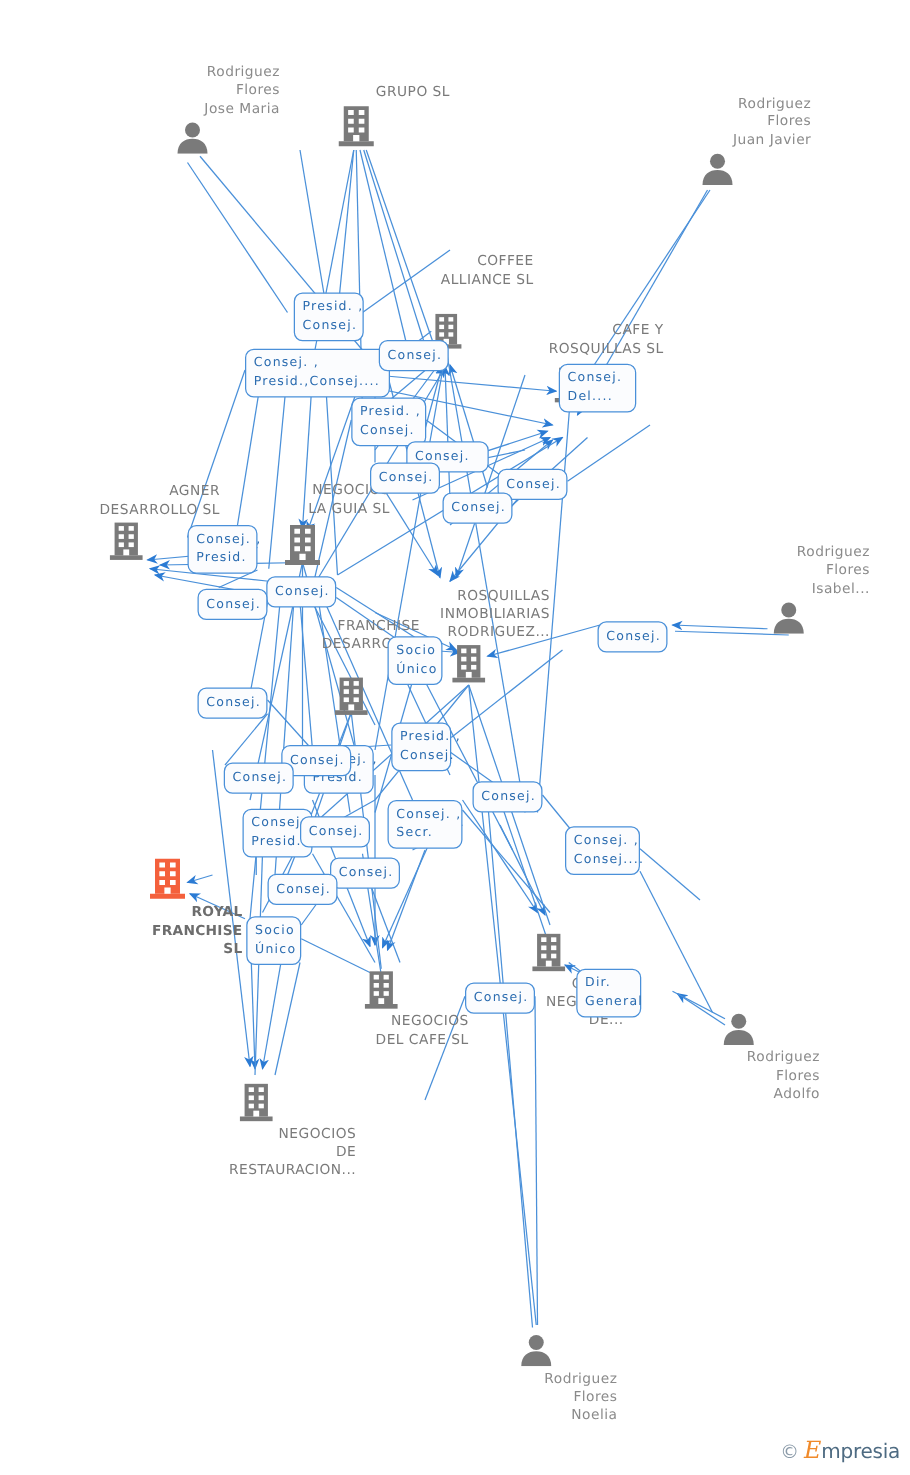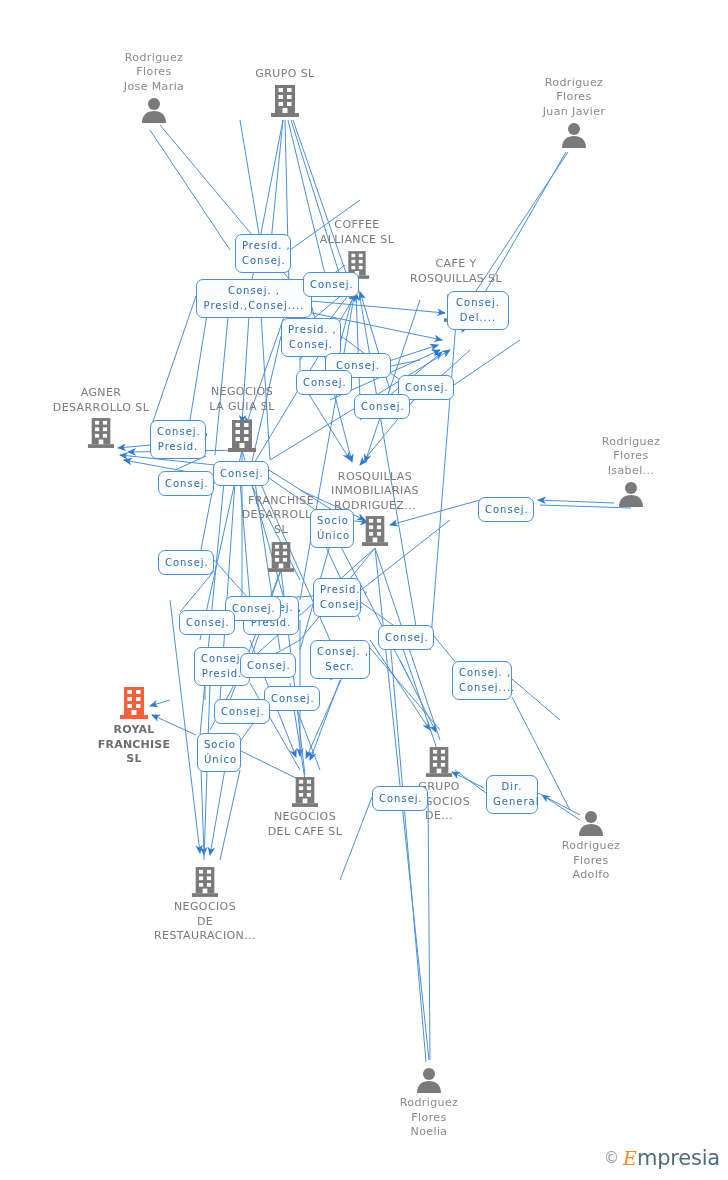--- a/index.html
+++ b/index.html
@@ -5,31 +5,31 @@
   html,body{margin:0;padding:0;background:#ffffff;}
   body{width:728px;height:1180px;position:relative;overflow:hidden;
        font-family:"DejaVu Sans", sans-serif;}
   #canvas{position:absolute;left:0;top:0;width:728px;height:1180px;}
   svg.edges{position:absolute;left:0;top:0;width:728px;height:1180px;}
 
   
   .node{position:absolute;width:0;height:0;}
   .node .glyph{position:absolute;transform:translate(-50%,-50%);line-height:0;}
   .node .caption{position:absolute;left:50%;transform:translateX(-50%);
-                 text-align:center;color:#7a7a7a;font-size:11px;
+                 text-align:right;color:#7a7a7a;font-size:11px;
                  letter-spacing:.4px;white-space:pre;line-height:14.5px;}
   .node.company .caption{color:#7a7a7a;}
   .node.highlight .caption{color:#6d6d6d;font-weight:bold;letter-spacing:.2px;}
   .node.person .caption{color:#8a8a8a;}
 
   
   .rl{position:absolute;box-sizing:border-box;
       background:#fbfcfe;border:1px solid #4a90d9;border-radius:7px;
       color:#2b6cb0;font-size:10px;letter-spacing:1px;
-      text-align:center;white-space:pre;line-height:15px;
+      text-align:left;white-space:pre;line-height:15px;
       padding:3px 6px 4px 6px;
       box-shadow:0 0 0 0 rgba(0,0,0,0);}
   .rl.one{padding-top:4px;padding-bottom:4px;}
 </style>
 </head>
 <body>
 
 <div id="canvas">
 
   <svg class="edges" viewBox="0 0 728 1180" xmlns="http://www.w3.org/2000/svg">
@@ -214,21 +214,21 @@
 Juan Javier</div>
     <div class="glyph">
       <svg width="28" height="26" viewBox="0 0 28 26">
           <circle cx="14" cy="7" r="6" fill="#7a7a7a"></circle>
           <path d="M2,26 C2,17.5 7.5,14 14,14 C20.5,14 26,17.5 26,26 z" fill="#7a7a7a"></path>
         </svg>
     </div>
   </div>
 
   <div class="node company" style="left:357px;top:265px">
-    <div class="caption" style="bottom:18px;width:140px">COFFEE
+    <div class="caption" style="bottom:34px;width:140px">COFFEE
 ALLIANCE SL</div>
     <div class="glyph">
       <svg width="26" height="30" viewBox="0 0 30 34">
           <rect x="5" y="1" width="20" height="28" fill="#7a7a7a"></rect>
           <rect x="1" y="29" width="28" height="4" fill="#7a7a7a"></rect>
           <g fill="#ffffff">
             <rect x="8.5" y="4" width="4.5" height="4"></rect>
             <rect x="17" y="4" width="4.5" height="4"></rect>
             <rect x="8.5" y="11" width="4.5" height="4"></rect>
             <rect x="17" y="11" width="4.5" height="4"></rect>
@@ -494,22 +494,22 @@
   <div class="rl" style="left:310px;top:640px;width:60px">Consej. ,
 Secr.</div>
   <div class="rl one" style="left:240px;top:653px;width:56px">Consej.</div>
   <div class="rl" style="left:452px;top:661px;width:60px">Consej. ,
 Consej....</div>
   <div class="rl one" style="left:264px;top:686px;width:56px">Consej.</div>
   <div class="rl one" style="left:214px;top:699px;width:56px">Consej.</div>
   <div class="rl" style="left:197px;top:733px;width:44px">Socio
 Único</div>
   <div class="rl one" style="left:372px;top:786px;width:56px">Consej.</div>
-  <div class="rl" style="left:486px;top:775px;width:52px">Dir.
+  <div class="rl" style="left:461px;top:775px;width:52px">Dir.
 General</div>
 
   <div style="position:absolute;right:8px;bottom:10px;display:flex;align-items:center;gap:4px">
     <span style="color:#8a9aa8;font-size:15px;">©</span>
     <span style="font-family:'DejaVu Serif',serif;font-style:italic;font-size:19px;color:#f08a2a;line-height:1;">E</span>
-    <span style="font-family:'DejaVu Sans',sans-serif;font-size:21px;color:#4e6b82;margin-left:-4px;letter-spacing:-.2px;">mpresia</span>
+    <span style="font-family:'DejaVu Sans',sans-serif;font-size:16px;color:#4e6b82;margin-left:-4px;letter-spacing:-.2px;">mpresia</span>
   </div>
 
 </div>
 
 </body></html>

